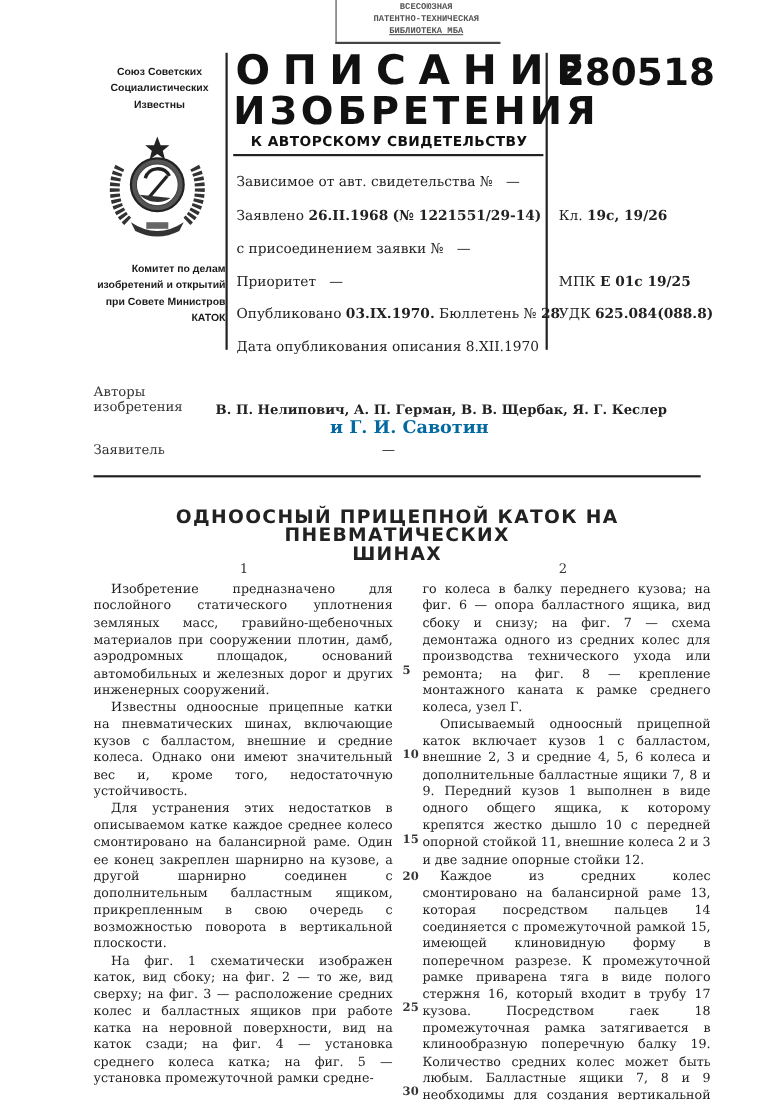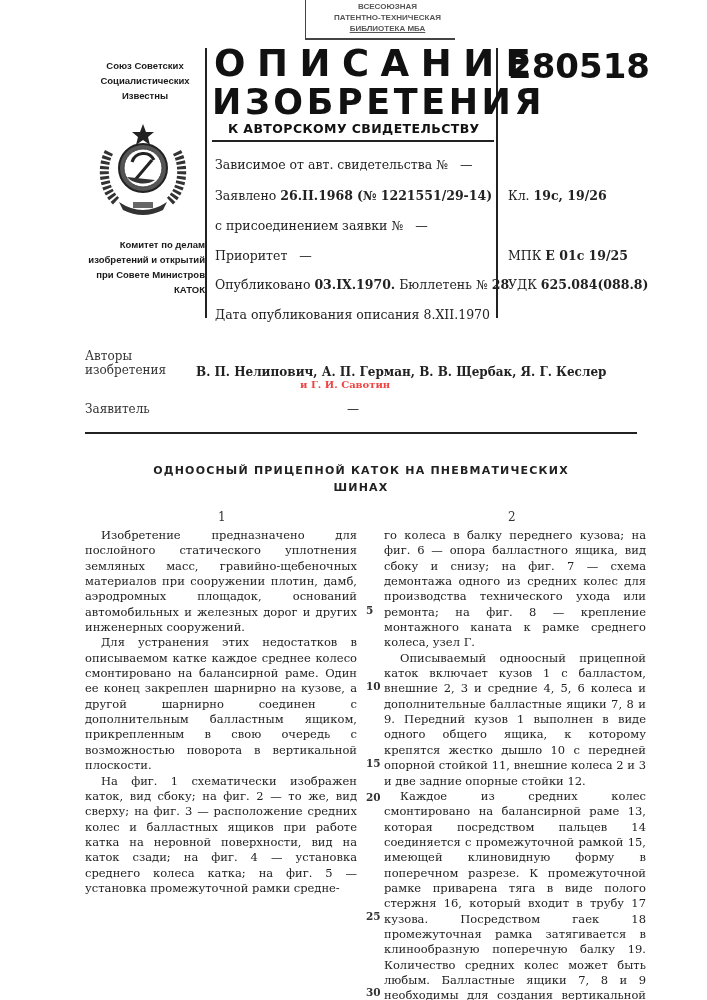--- a/index.html
+++ b/index.html
@@ -1,18 +1,18 @@
 <!DOCTYPE html>
 <html><head>
   <meta charset="utf-8">
   <style>
     html, body { margin: 0; padding: 0; background: #ffffff; }
     body { width: 707px; height: 1000px; position: relative; overflow: hidden; color: #1a1a1a; font-family: "DejaVu Serif", serif; }
 
-    .stamp { position: absolute; left: 305px; top: 0px; width: 150px; height: 40px; border-left: 1px solid #444; border-bottom: 2px solid #444; font-family: Liberation Sans, sans-serif; font-weight: bold; font-size: 8px; color: #555; text-align: center; line-height: 11px; padding-top: 1px; box-sizing: border-box; padding-left: 14px; }
+    .stamp { position: absolute; left: 305px; top: 0px; width: 150px; height: 40px; border-left: 1px solid #444; border-bottom: 2px solid #444; font-family: Liberation Mono, monospace; font-weight: bold; font-size: 8px; color: #555; text-align: center; line-height: 11px; padding-top: 1px; box-sizing: border-box; padding-left: 14px; }
     .stamp div { white-space: nowrap; }
 
     .left-col { position: absolute; left: 85px; top: 58px; width: 120px; text-align: center; font-family: "Liberation Sans", sans-serif; font-weight: bold; font-size: 9.5px; line-height: 15px; color: #1a1a1a; }
     .emblem { position: absolute; left: 97px; top: 122px; width: 92px; height: 96px; }
     .committee { position: absolute; left: 85px; top: 237px; width: 120px; text-align: right; font-family: "Liberation Sans", sans-serif; font-weight: bold; font-size: 9.5px; line-height: 15px; }
 
     .vline1 { position: absolute; left: 205px; top: 48px; width: 2px; height: 270px; background: #222; }
     .vline2 { position: absolute; left: 496px; top: 48px; width: 2px; height: 270px; background: #222; }
 
     .title1 { position: absolute; left: 214px; top: 44px; width: 282px; font-family: "DejaVu Sans", sans-serif; font-weight: bold; font-size: 37px; letter-spacing: 11.5px; line-height: 40px; white-space: nowrap; color: #111; }
@@ -21,26 +21,26 @@
     .subtitle-rule { position: absolute; left: 212px; top: 140px; width: 282px; height: 2px; background: #222; }
     .patent-no { position: absolute; left: 508px; top: 46px; font-family: "DejaVu Sans", sans-serif; font-weight: bold; font-size: 34px; letter-spacing: 0px; color: #111; }
 
     .biblio { position: absolute; left: 215px; font-size: 12.5px; white-space: nowrap; color: #222; }
     .biblio b { font-weight: bold; }
     .class-line { position: absolute; left: 508px; font-size: 12.5px; white-space: nowrap; color: #222; }
     .class-line b { font-weight: bold; }
 
     .lbl { position: absolute; left: 85px; font-size: 12px; color: #333; white-space: nowrap; }
     .authors { position: absolute; left: 196px; top: 365px; font-weight: bold; font-size: 12px; white-space: nowrap; color: #222; }
-    .authors2 { position: absolute; left: 300px; top: 379px; font-weight: bold; font-size: 10px; white-space: nowrap; color: #ef4444; }
+    .authors2 { position: absolute; left: 300px; top: 379px; font-weight: bold; font-size: 16px; white-space: nowrap; color: #0369a1; }
     .applicant-val { position: absolute; left: 347px; top: 402px; font-size: 12px; }
 
     .hrule { position: absolute; left: 85px; top: 432px; width: 552px; height: 2px; background: #222; }
 
-    .doc-title { position: absolute; left: 85px; top: 462px; width: 552px; text-align: center; font-family: "DejaVu Sans", sans-serif; font-weight: bold; font-size: 11px; letter-spacing: 1.2px; line-height: 17px; color: #222; }
+    .doc-title { position: absolute; left: 85px; top: 462px; width: 552px; text-align: center; font-family: "DejaVu Sans", sans-serif; font-weight: bold; font-size: 17px; letter-spacing: 1.2px; line-height: 17px; color: #222; }
 
     .colnum { position: absolute; top: 510px; font-size: 12px; color: #333; }
 
     .body-text { position: absolute; top: 528px; font-size: 11.5px; line-height: 15.35px; text-align: justify; color: #222; }
     .body-text p { margin: 0; text-indent: 16px; }
     .body-text p.cont { text-indent: 0; }
     .col1 { left: 85px; width: 272px; }
     .col2 { left: 384px; width: 262px; }
 
     .linenum { position: absolute; left: 366px; font-size: 10.5px; font-weight: bold; color: #333; }
@@ -141,20 +141,21 @@
 <div class="doc-title">
   <div>ОДНООСНЫЙ ПРИЦЕПНОЙ КАТОК НА ПНЕВМАТИЧЕСКИХ</div>
   <div>ШИНАХ</div>
 </div>
 
 <div class="colnum" style="left:218px;">1</div>
 <div class="colnum" style="left:508px;">2</div>
 
 <div class="body-text col1">
   <p>Изобретение предназначено для послойного статического уплотнения земляных масс, гравийно-щебеночных материалов при сооружении плотин, дамб, аэродромных площадок, оснований автомобильных и железных дорог и других инженерных сооружений.</p>
+  <p>Известны одноосные прицепные катки на пневматических шинах, включающие кузов с балластом, внешние и средние колеса. Однако они имеют значительный вес и, кроме того, недостаточную устойчивость.</p>
   <p>Для устранения этих недостатков в описываемом катке каждое среднее колесо смонтировано на балансирной раме. Один ее конец закреплен шарнирно на кузове, а другой шарнирно соединен с дополнительным балластным ящиком, прикрепленным в свою очередь с возможностью поворота в вертикальной плоскости.</p>
   <p>На фиг. 1 схематически изображен каток, вид сбоку; на фиг. 2 — то же, вид сверху; на фиг. 3 — расположение средних колес и балластных ящиков при работе катка на неровной поверхности, вид на каток сзади; на фиг. 4 — установка среднего колеса катка; на фиг. 5 — установка промежуточной рамки средне-</p>
 </div>
 
 <div class="linenum" style="top:604px;">5</div>
 <div class="linenum" style="top:680px;">10</div>
 <div class="linenum" style="top:757px;">15</div>
 <div class="linenum" style="top:791px;">20</div>
 <div class="linenum" style="top:910px;">25</div>
 <div class="linenum" style="top:986px;">30</div>

